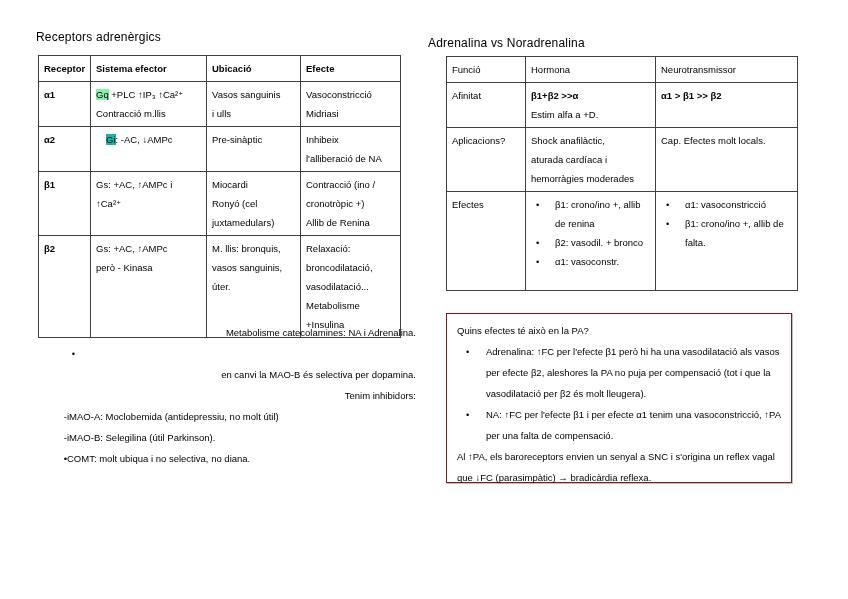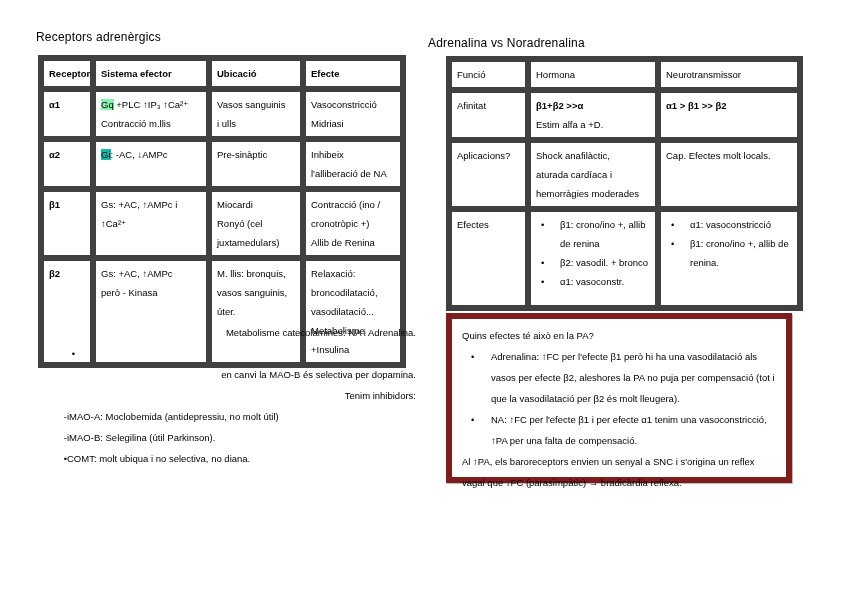--- a/index.html
+++ b/index.html
@@ -6,36 +6,36 @@
   html,body { background:#fff; }
   body {
     width:848px; height:599px; position:relative;
     font-family:"Liberation Sans","DejaVu Sans",sans-serif;
     color:#000; overflow:hidden;
   }
   .abs { position:absolute; }
   .title { font-size:12px; letter-spacing:.2px; }
   table { border-collapse:collapse; table-layout:fixed; }
   td, th {
-    border:6px solid #404040; vertical-align:top; text-align:left;
+    border:1px solid #404040; vertical-align:top; text-align:left;
     padding:3px 5px; font-size:9.5px; line-height:19px; font-weight:normal;
   }
   th { font-weight:bold; }
   .bold { font-weight:bold; }
   .pre { white-space:pre-line; }
   .hl-y { background:#86efac; }
-  .hl-g { background:#14b8a6; }
+  .hl-g { background:#14b8a6;margin-left:10px; }
   .notes { font-size:9.5px; line-height:21px; width:380px;text-align:right; }
   .li { display:flex; align-items:flex-start; }
   .li .mark { flex:none; }
   .ind1 { margin-left:27px; } .ind1 .mark { width:12px; }
   .ind2 { margin-left:20px; } .ind2 .mark { width:11px; }
   .cell-li { margin-left:5px; } .cell-li .mark { width:19px; }
   .pa-box {
-    width:346px; height:170px; border:6px solid #7f1d1d;
+    width:346px; height:170px; border:1px solid #7f1d1d;
     padding:6px 10px 0 10px; font-size:9.5px; line-height:21px;
     box-shadow:1px 1px 0 #bdbdbd;
   }
   .boxli { margin-left:9px; } .boxli .mark { width:20px; }
 </style>
 </head>
 <body>
 
 <div class="abs title" style="left:36px; top:30px;">Receptors adrenèrgics</div>
 
@@ -164,21 +164,21 @@
         <span>α1: vasoconstr.</span>
       </div>
     </td>
     <td>
       <div class="li cell-li">
         <span class="mark">•</span>
         <span>α1: vasoconstricció</span>
       </div>
       <div class="li cell-li">
         <span class="mark">•</span>
-        <span>β1: crono/ino +, allib de renina.</span>
+        <span>β1: crono/ino +, allib de falta.</span>
       </div>
     </td>
   </tr>
 </tbody>
   </table>
 
 <div class="abs pa-box" style="left:446px; top:313px;">
   <div>Quins efectes té això en la PA?</div>
   <div class="li boxli">
     <span class="mark">•</span>

